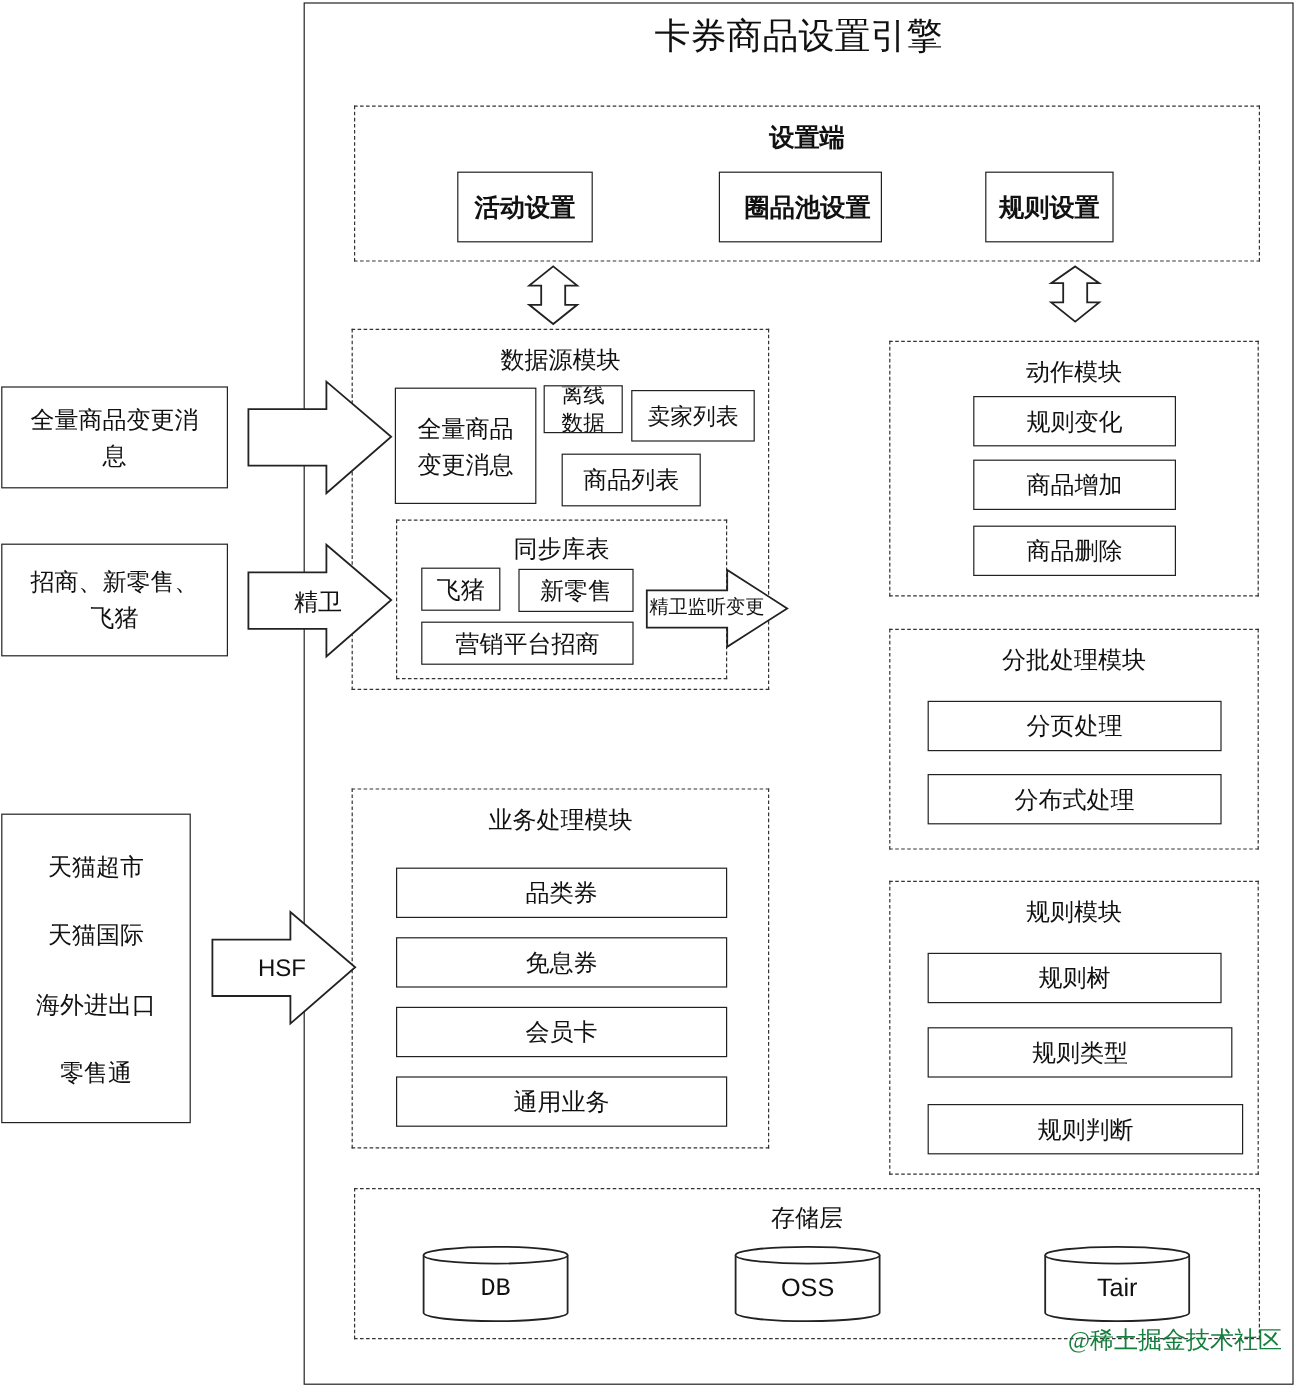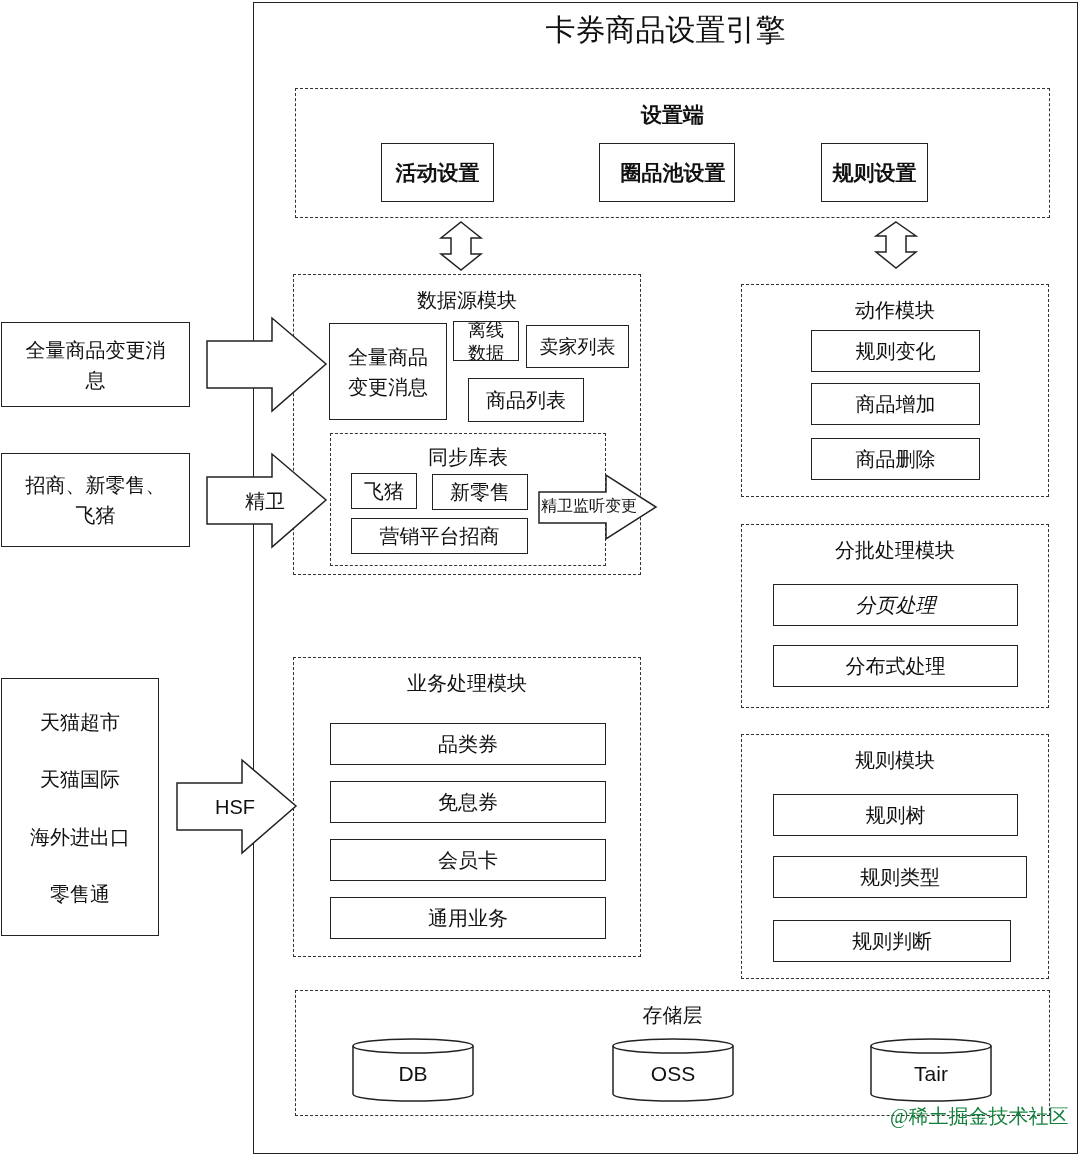--- a/index.html
+++ b/index.html
@@ -65,46 +65,46 @@
 <div class="abs dash" style="left:741px; top:284px; width:308px; height:213px;">
   <div class="lbl t20" style="top:12px;">动作模块</div>
 </div>
 <div class="abs solid center t20" style="left:811px; top:330px; width:169px; height:42px;">规则变化</div>
 <div class="abs solid center t20" style="left:811px; top:383px; width:169px; height:42px;">商品增加</div>
 <div class="abs solid center t20" style="left:811px; top:438px; width:169px; height:42px;">商品删除</div>
 
 <div class="abs dash" style="left:741px; top:524px; width:308px; height:184px;">
   <div class="lbl t20" style="top:12px;">分批处理模块</div>
 </div>
-<div class="abs solid center t20" style="left:773px; top:584px; width:245px; height:42px;font-style:italic;">分页处理</div>
+<div class="abs solid center t20" style="left:773px; top:584px; width:245px; height:42px;">分页处理</div>
 <div class="abs solid center t20" style="left:773px; top:645px; width:245px; height:42px;">分布式处理</div>
 
 <div class="abs dash" style="left:741px; top:734px; width:308px; height:245px;">
   <div class="lbl t20" style="top:12px;">规则模块</div>
 </div>
 <div class="abs solid center t20" style="left:773px; top:794px; width:245px; height:42px;">规则树</div>
 <div class="abs solid center t20" style="left:773px; top:856px; width:254px; height:42px;">规则类型</div>
-<div class="abs solid center t20" style="left:773px; top:920px; width:238px; height:42px;text-align:right;">规则判断</div>
+<div class="abs solid center t20" style="left:773px; top:920px; width:263px; height:42px;text-align:right;">规则判断</div>
 
 <div class="abs dash" style="left:293px; top:657px; width:348px; height:300px;">
   <div class="lbl t20" style="top:12px;">业务处理模块</div>
 </div>
 <div class="abs solid center t20" style="left:330px; top:723px; width:276px; height:42px;">品类券</div>
 <div class="abs solid center t20" style="left:330px; top:781px; width:276px; height:42px;">免息券</div>
 <div class="abs solid center t20" style="left:330px; top:839px; width:276px; height:42px;">会员卡</div>
 <div class="abs solid center t20" style="left:330px; top:897px; width:276px; height:42px;">通用业务</div>
 
 <div class="abs dash" style="left:295px; top:990px; width:755px; height:126px;">
   <div class="lbl t20" style="top:11px;">存储层</div>
 </div>
 <svg class="arrow" style="left:351px; top:1038px;" width="124" height="64" viewBox="0 0 124 64">
   <path d="M2,8 L2,56 A60,7 0 0 0 122,56 L122,8" fill="#fff" stroke="#222" stroke-width="1.5"></path>
   <ellipse cx="62" cy="8" rx="60" ry="7" fill="#fff" stroke="#222" stroke-width="1.5"></ellipse>
 </svg>
-<div class="arrow-text" style="left:351px; top:1058px; width:124px; height:32px; font-size:21px; font-family:Liberation Sans, sans-serif;">DB</div>
+<div class="arrow-text" style="left:351px; top:1058px; width:124px; height:32px; font-size:21px; font-family:Liberation Mono, monospace;">DB</div>
 
 <svg class="arrow" style="left:611px; top:1038px;" width="124" height="64" viewBox="0 0 124 64">
   <path d="M2,8 L2,56 A60,7 0 0 0 122,56 L122,8" fill="#fff" stroke="#222" stroke-width="1.5"></path>
   <ellipse cx="62" cy="8" rx="60" ry="7" fill="#fff" stroke="#222" stroke-width="1.5"></ellipse>
 </svg>
 <div class="arrow-text" style="left:611px; top:1058px; width:124px; height:32px; font-size:21px; font-family:'Liberation Sans', sans-serif;">OSS</div>
 
 <svg class="arrow" style="left:869px; top:1038px;" width="124" height="64" viewBox="0 0 124 64">
   <path d="M2,8 L2,56 A60,7 0 0 0 122,56 L122,8" fill="#fff" stroke="#222" stroke-width="1.5"></path>
   <ellipse cx="62" cy="8" rx="60" ry="7" fill="#fff" stroke="#222" stroke-width="1.5"></ellipse>

